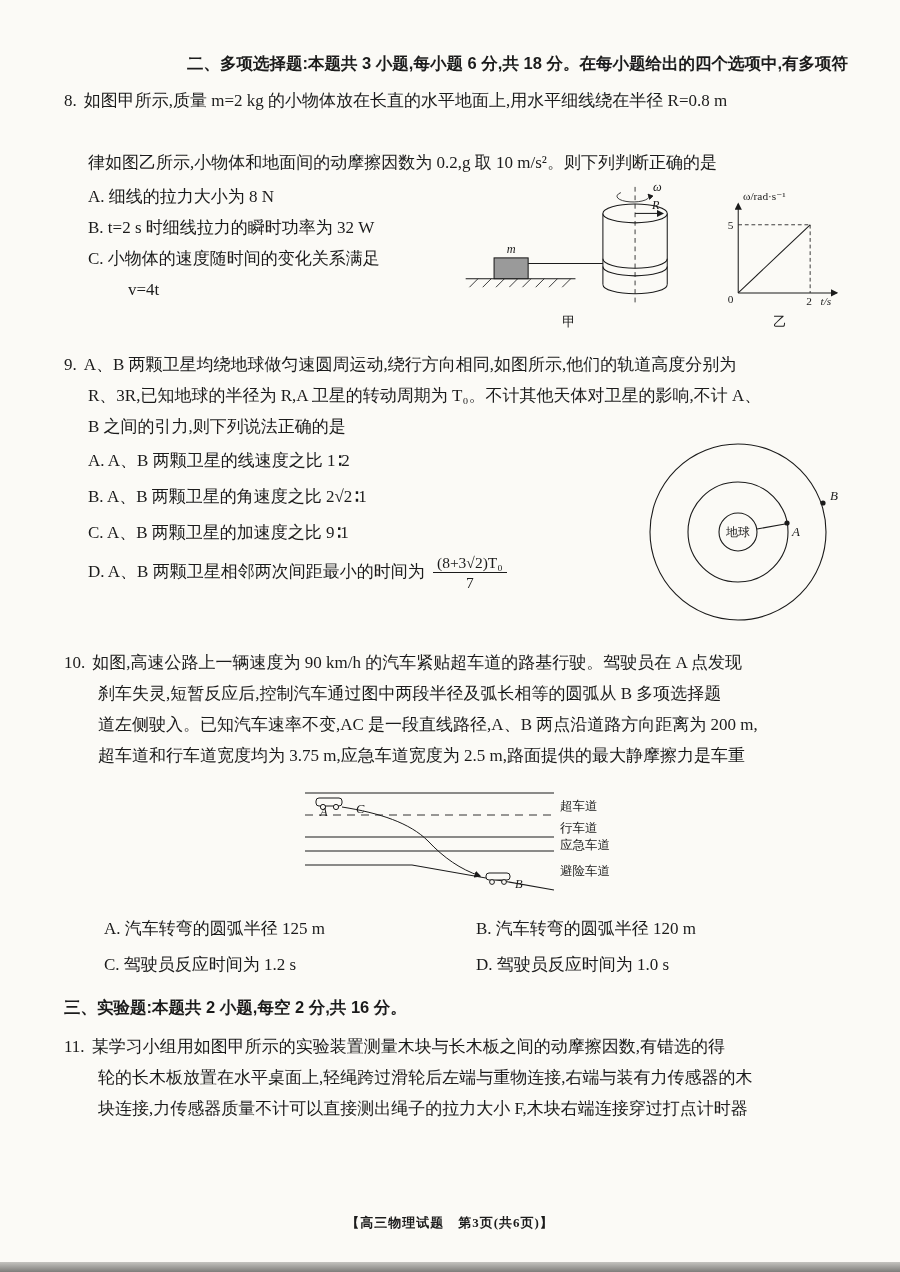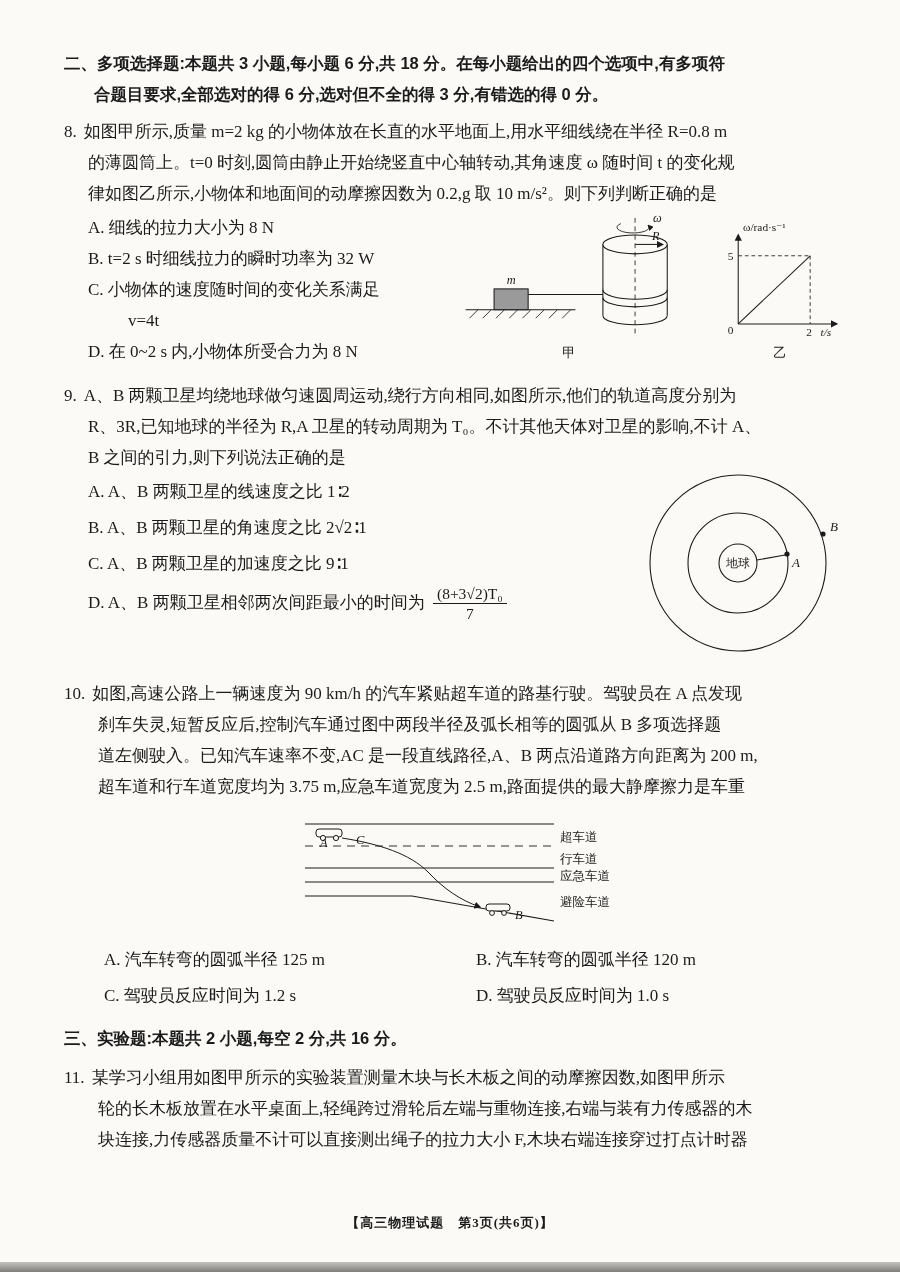--- a/index.html
+++ b/index.html
@@ -9,21 +9,21 @@
     background:#fbfaf6; overflow:hidden; color:#1b1b1b;
     font-family:"Liberation Serif","DejaVu Serif",serif;
   }
   .content {
     position:absolute; top:48px; left:64px; right:52px;
     font-size:17px; line-height:31px;
   }
   p { margin:0; }
   .sec-title { font-family:"Liberation Sans","DejaVu Sans",sans-serif; font-weight:bold; font-size:16.5px; }
   .hang24 { padding-left:24px; text-indent:-24px; }
-  .hang30 { padding-left:30px; text-indent:-30px; }
+  .hang30 { padding-left:30px; text-indent:-30px;text-align:right; }
   .hang34 { padding-left:34px; text-indent:-34px; }
   .qnum { margin-right:7px; }
   .stem { margin-top:6px; }
   .opt { margin-left:24px; }
   .optc2 { margin-left:64px; }
   .row { display:flex; justify-content:space-between; align-items:flex-start; margin-top:3px; }
   .q8-opts { flex:0 0 392px; }
   .q9-opts { flex:0 0 560px; }
   .q9-opts .opt { margin-bottom:5px; }
   .fig { flex:0 0 auto; }
@@ -45,36 +45,34 @@
   svg text { fill:#1b1b1b; }
 </style>
 </head>
 <body>
 
 <div class="page">
   <div class="content">
 
     <p class="sec-title hang30">
       <span>二、多项选择题:本题共 3 小题,每小题 6 分,共 18 分。在每小题给出的四个选项中,有多项符</span><br>
-      <span>合题目要求,全部选对的得 6 分,选对但不全的得 3 分,有错选的得 0 分。</span>
     </p>
 
     <p class="stem hang24">
       <span class="qnum">8.</span><span>如图甲所示,质量 m=2 kg 的小物体放在长直的水平地面上,用水平细线绕在半径 R=0.8 m</span><br>
-      <span>的薄圆筒上。t=0 时刻,圆筒由静止开始绕竖直中心轴转动,其角速度 ω 随时间 t 的变化规</span><br>
+      <br>
       <span>律如图乙所示,小物体和地面间的动摩擦因数为 0.2,g 取 10 m/s²。则下列判断正确的是</span>
     </p>
 
     <div class="row">
       <div class="q8-opts">
         <p class="opt">A. 细线的拉力大小为 8 N</p>
         <p class="opt">B. t=2 s 时细线拉力的瞬时功率为 32 W</p>
         <p class="opt">C. 小物体的速度随时间的变化关系满足</p>
         <p class="opt optc2">v=4t</p>
-        <p class="opt">D. 在 0~2 s 内,小物体所受合力为 8 N</p>
       </div>
       <div class="fig">
         <svg width="388" height="150" viewBox="0 0 410 158">
           <defs>
             <marker id="ar8" viewBox="0 0 10 10" refX="8" refY="5" markerWidth="7" markerHeight="7" orient="auto-start-reverse">
               <path d="M0,0 L10,5 L0,10 z" fill="#1b1b1b"></path>
             </marker>
           </defs>
           <g stroke="#1b1b1b" fill="none" stroke-width="1.1">
             <line x1="6" y1="103" x2="122" y2="103"></line>
@@ -208,21 +206,21 @@
     <div class="optgrid">
       <p>A. 汽车转弯的圆弧半径 125 m</p>
       <p>B. 汽车转弯的圆弧半径 120 m</p>
       <p>C. 驾驶员反应时间为 1.2 s</p>
       <p>D. 驾驶员反应时间为 1.0 s</p>
     </div>
 
     <p class="sec-title sec-title-3">三、实验题:本题共 2 小题,每空 2 分,共 16 分。</p>
 
     <p class="q11 hang34">
-      <span class="qnum">11.</span><span>某学习小组用如图甲所示的实验装置测量木块与长木板之间的动摩擦因数,如图甲所示</span><br>
+      <span class="qnum">11.</span><span>某学习小组用如图甲所示的实验装置测量木块与长木板之间的动摩擦因数,有错选的得</span><br>
       <span>轮的长木板放置在水平桌面上,轻绳跨过滑轮后左端与重物连接,右端与装有力传感器的木</span><br>
       <span>块连接,力传感器质量不计可以直接测出绳子的拉力大小 F,木块右端连接穿过打点计时器</span>
     </p>
 
   </div>
 
   <div class="footer">【高三物理试题　第3页(共6页)】</div>
   <div class="scan-edge-bottom"></div>
 </div>
 

